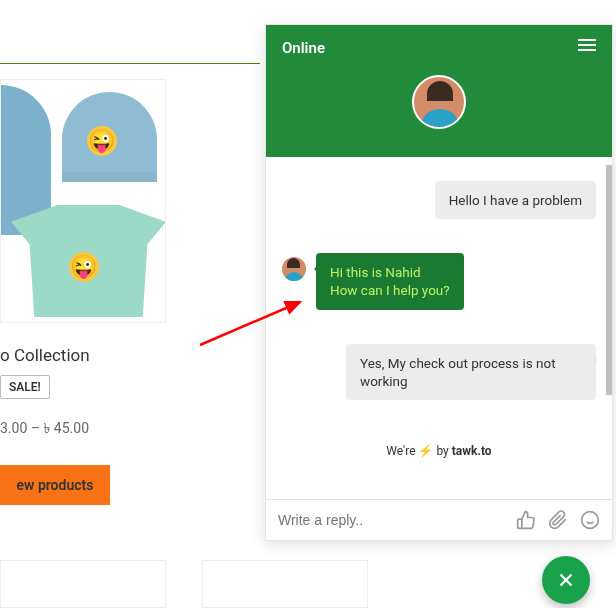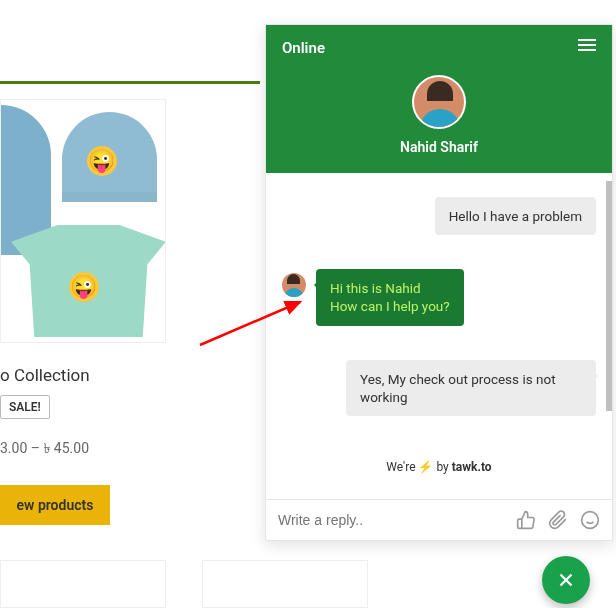--- a/index.html
+++ b/index.html
@@ -8,23 +8,23 @@
     background: #fff;
     width: 616px;
     height: 608px;
     overflow: hidden;
     position: relative;
   }
 
   
   .product-grid {
     position: absolute;
-    left: 0; top: 81px;
+    left: 0; top: 63px;
     width: 260px;
-    border-top: 3px solid #4d7c0f;
+    border-top: 1px solid #4d7c0f;
   }
   .prod-card {
     width: 170px;
     padding-top: 15px;
   }
   .prod-img {
     width: 166px; height: 244px;
     background: #fff;
     border: 1px solid #eee;
     position: relative;
@@ -79,21 +79,21 @@
     border-radius:2px;
   }
   .price {
     margin-top: 18px;
     font-size: 14px;
     color:#666;
   }
   .view-btn {
     display:inline-block;
     margin-top:24px;
-    background:#eab308;
+    background:#f97316;
     color:#333;
     font-size:14px;
     font-weight:600;
     padding:12px 0;
     width:110px;
     text-align:center;
   }
 
   .second-row {
     position:absolute;
@@ -300,21 +300,20 @@
     <div class="chat-header-top">
       <span class="online">Online</span>
       <div class="hamburger">
         <span></span>
           <span></span>
           <span></span>
       </div>
     </div>
     <div class="agent-block">
       <div class="agent-av"></div>
-      <div class="agent-name">Nahid Sharif</div>
     </div>
   </div>
 
   <div class="chat-body">
     <div class="scrollbar"></div>
 
     <div class="msg-row right">
       <div class="bubble user">Hello I have a problem</div>
     </div>
 

